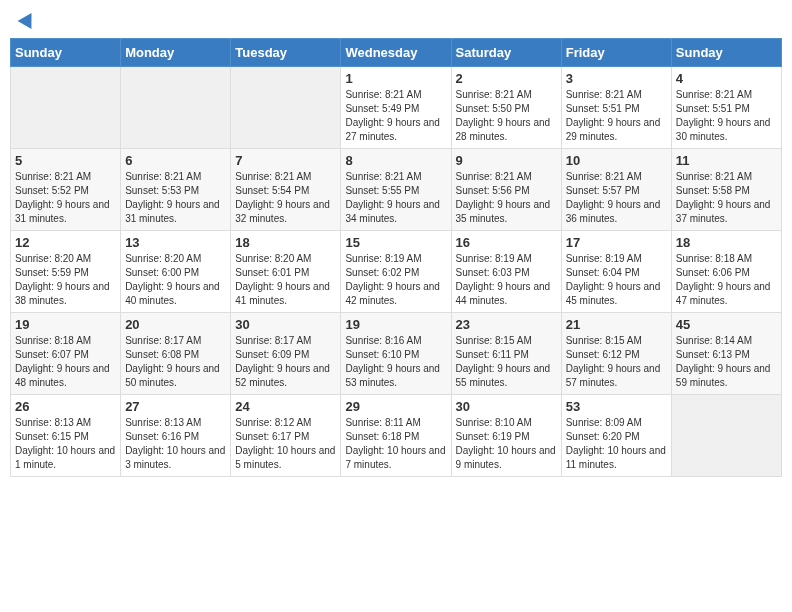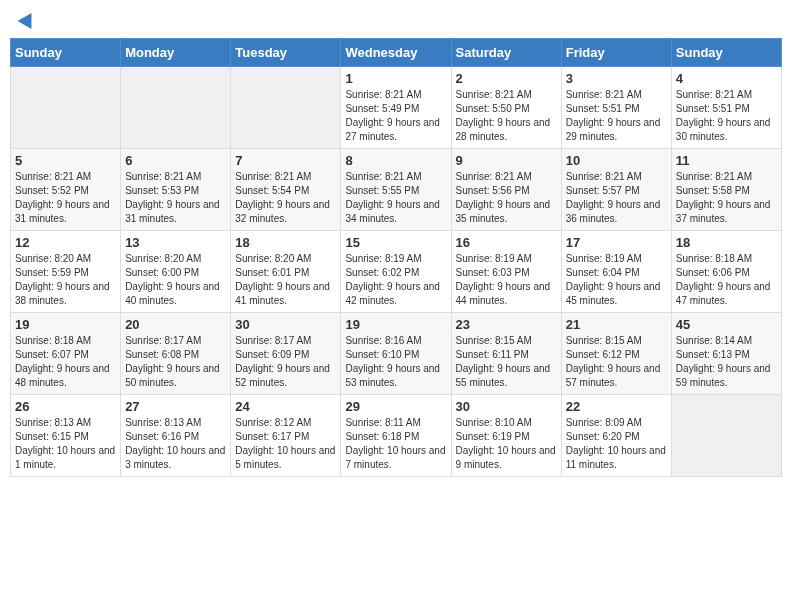--- a/index.html
+++ b/index.html
@@ -248,19 +248,19 @@
         </td>
         <td>
           <div class="day-number">29</div>
           <div class="day-info">Sunrise: 8:11 AM<br>Sunset: 6:18 PM<br>Daylight: 10 hours and 7 minutes.</div>
         </td>
         <td>
           <div class="day-number">30</div>
           <div class="day-info">Sunrise: 8:10 AM<br>Sunset: 6:19 PM<br>Daylight: 10 hours and 9 minutes.</div>
         </td>
         <td>
-          <div class="day-number">22</div>
+          <div class="day-number">53</div>
           <div class="day-info">Sunrise: 8:09 AM<br>Sunset: 6:20 PM<br>Daylight: 10 hours and 11 minutes.</div>
         </td>
         <td class="empty-cell"></td>
       </tr>
     </tbody>
 </table>
 
 </body></html>

